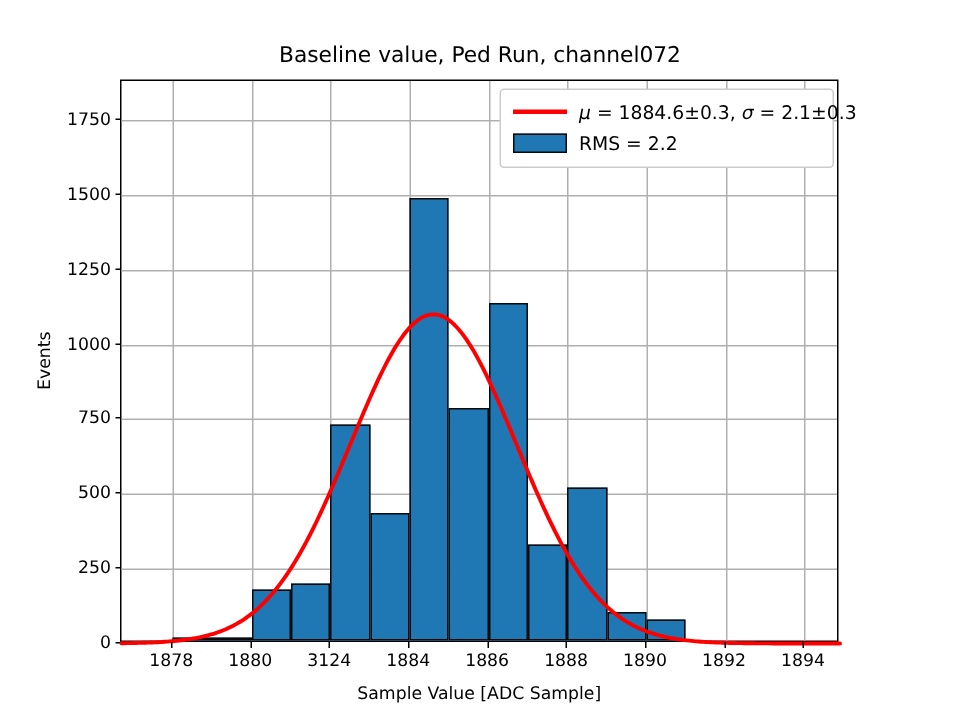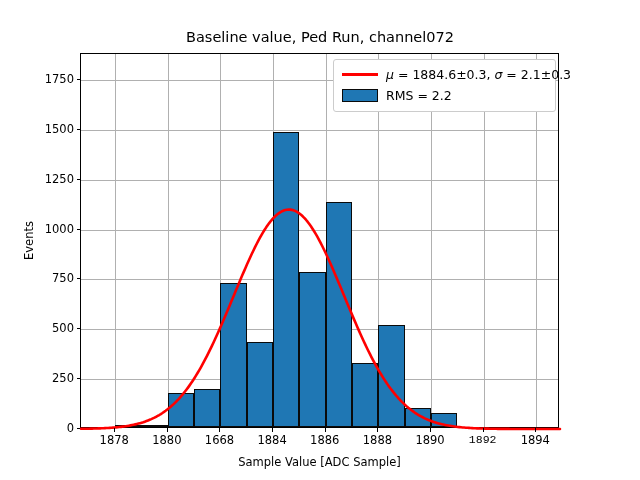--- a/index.html
+++ b/index.html
@@ -127,26 +127,26 @@
       <div class="tick-y" style="top: 328.27px;"></div>
       <div class="tick-y" style="top: 278.4px;"></div>
       <div class="tick-y" style="top: 228.53px;"></div>
       <div class="tick-y" style="top: 178.66px;"></div>
       <div class="tick-y" style="top: 128.8px;"></div>
       <div class="tick-y" style="top: 78.93px;"></div>
     </div>
   <div id="xtick-labels">
       <div class="xtick-lbl" style="left: 114.21px;">1878</div>
       <div class="xtick-lbl" style="left: 166.85px;">1880</div>
-      <div class="xtick-lbl" style="left: 219.49px;">1668</div>
+      <div class="xtick-lbl" style="left: 219.49px;">3124</div>
       <div class="xtick-lbl" style="left: 272.13px;">1884</div>
       <div class="xtick-lbl" style="left: 324.76px;">1886</div>
       <div class="xtick-lbl" style="left: 377.4px;">1888</div>
       <div class="xtick-lbl" style="left: 430.04px;">1890</div>
-      <div class="xtick-lbl" style="left: 482.68px; font-family: Liberation Mono, monospace;">1892</div>
+      <div class="xtick-lbl" style="left: 482.68px;">1892</div>
       <div class="xtick-lbl" style="left: 535.31px;">1894</div>
     </div>
 
   <div id="legend">
     <div class="leg-row">
       <span class="leg-line"></span>
       <span class="leg-txt">
         <span class="it">μ</span> = <span>1884.6</span>±<span>0.3</span>,
         <span class="it">σ</span> = <span>2.1</span>±<span>0.3</span>
       </span>

